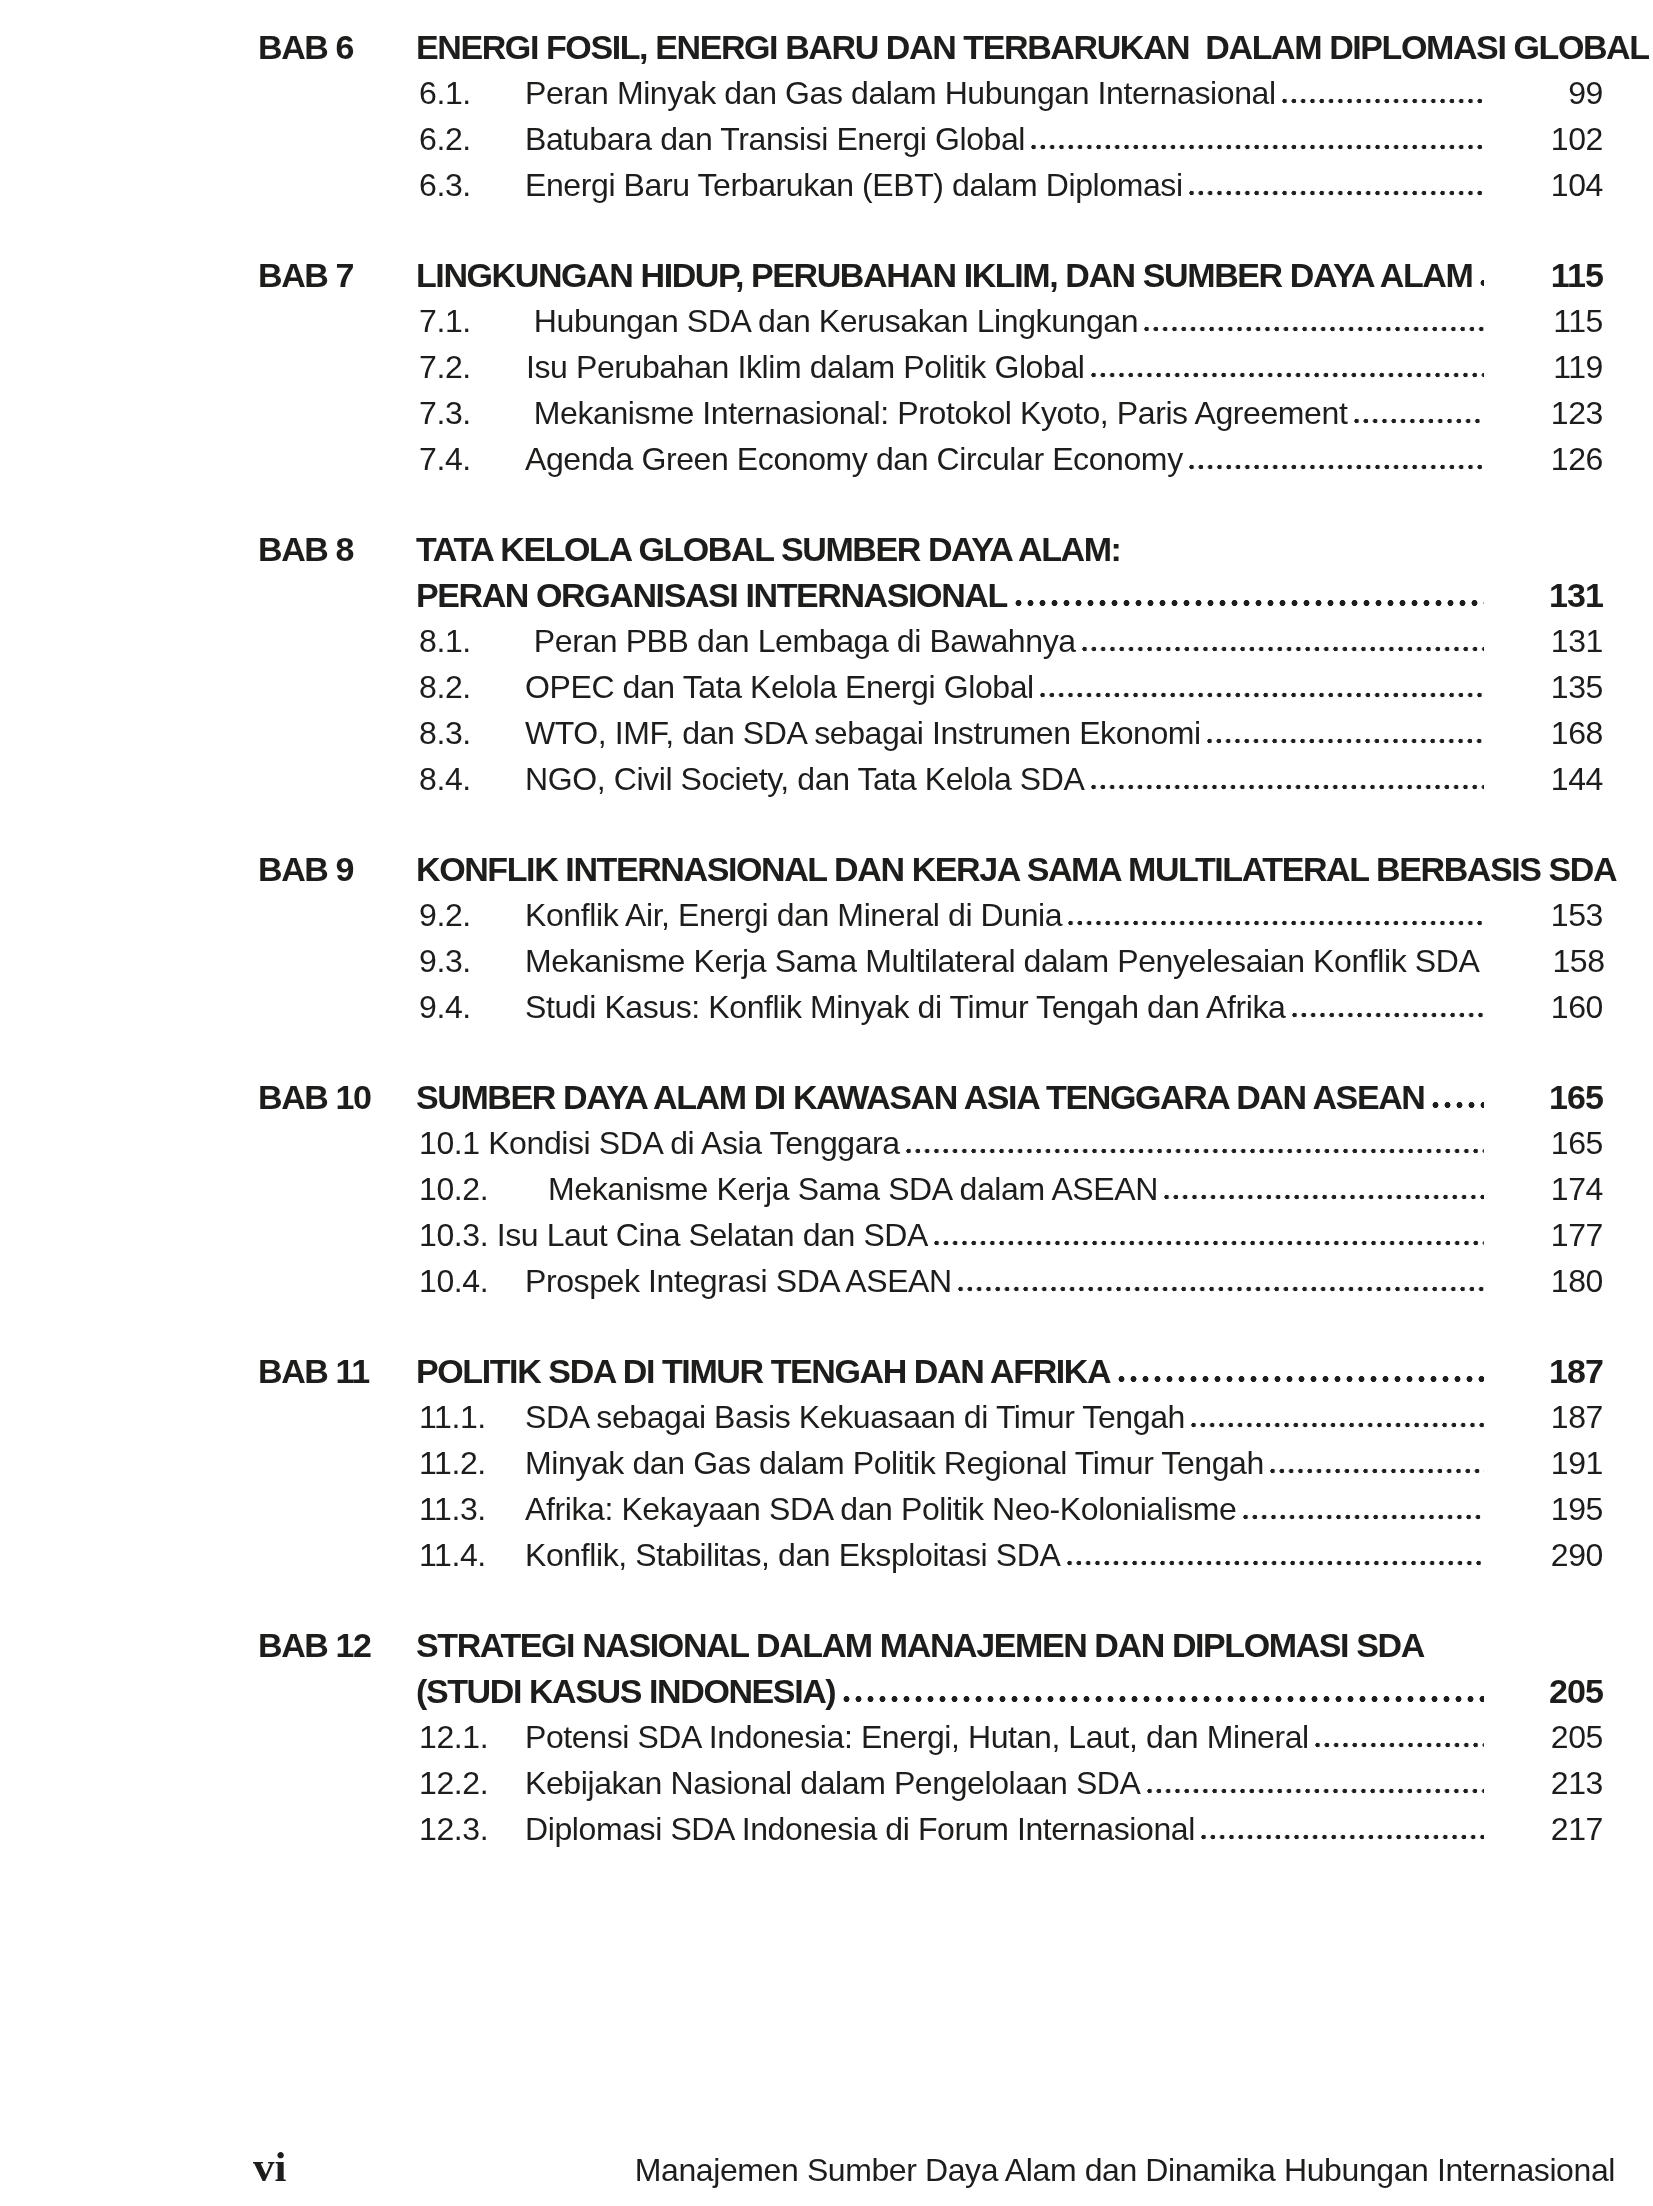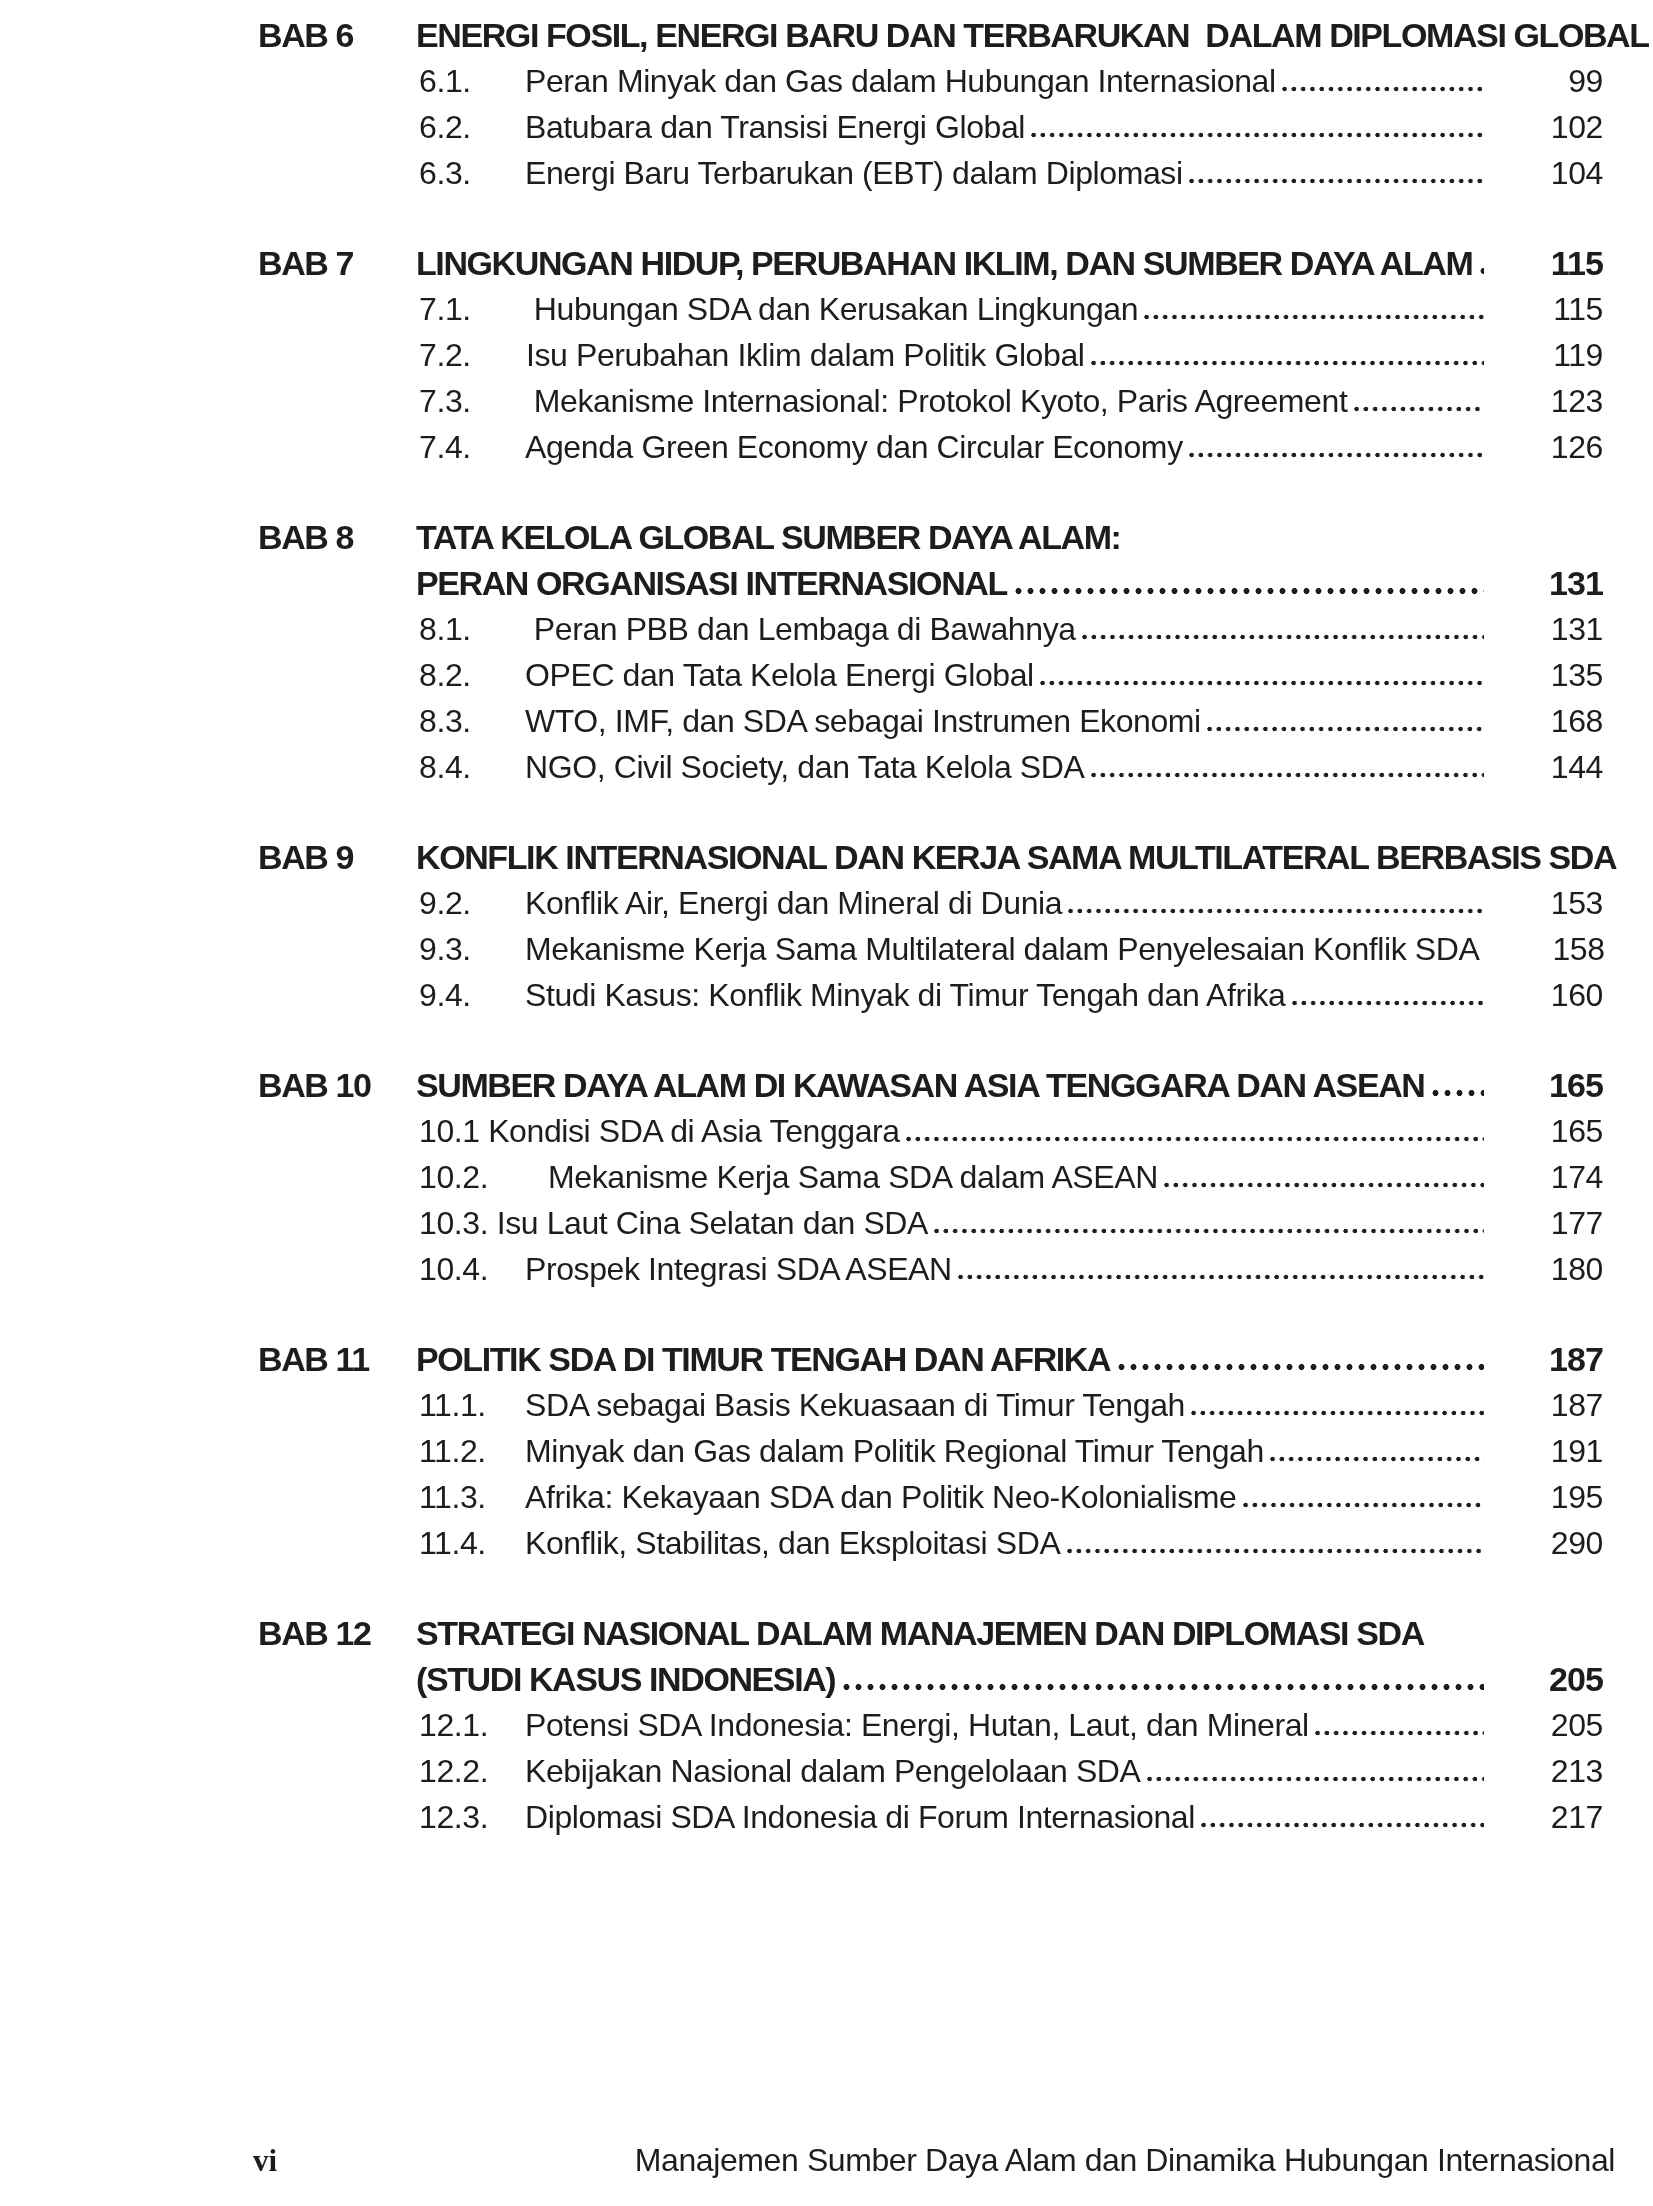--- a/index.html
+++ b/index.html
@@ -15,21 +15,21 @@
   .page {
     position: relative;
     width: 1653px;
     height: 2206px;
     background: #ffffff;
   }
   .content {
     padding: 9.7px 50px 0 258px;
   }
   .chapter { margin-top: 44px; }
-  .chapter:first-child { margin-top: 2px; }
+  .chapter:first-child { margin-top: 14px; }
 
   .row {
     display: flex;
     align-items: baseline;
     height: 46px;
     line-height: 46px;
     white-space: nowrap;
   }
   .label {
     flex: none;
@@ -92,21 +92,21 @@
     right: 0;
     top: 2142px;
     padding: 0 38px 0 253px;
     display: flex;
     justify-content: space-between;
     align-items: baseline;
   }
   .footer-left {
     font-family: "Liberation Serif", serif;
     font-weight: bold;
-    font-size: 31px;
+    font-size: 43px;
   }
   .footer-right {
     font-size: 32px;
     letter-spacing: -0.4px;
   }
 </style>
 </head>
 <body>
 
 <div class="page">

